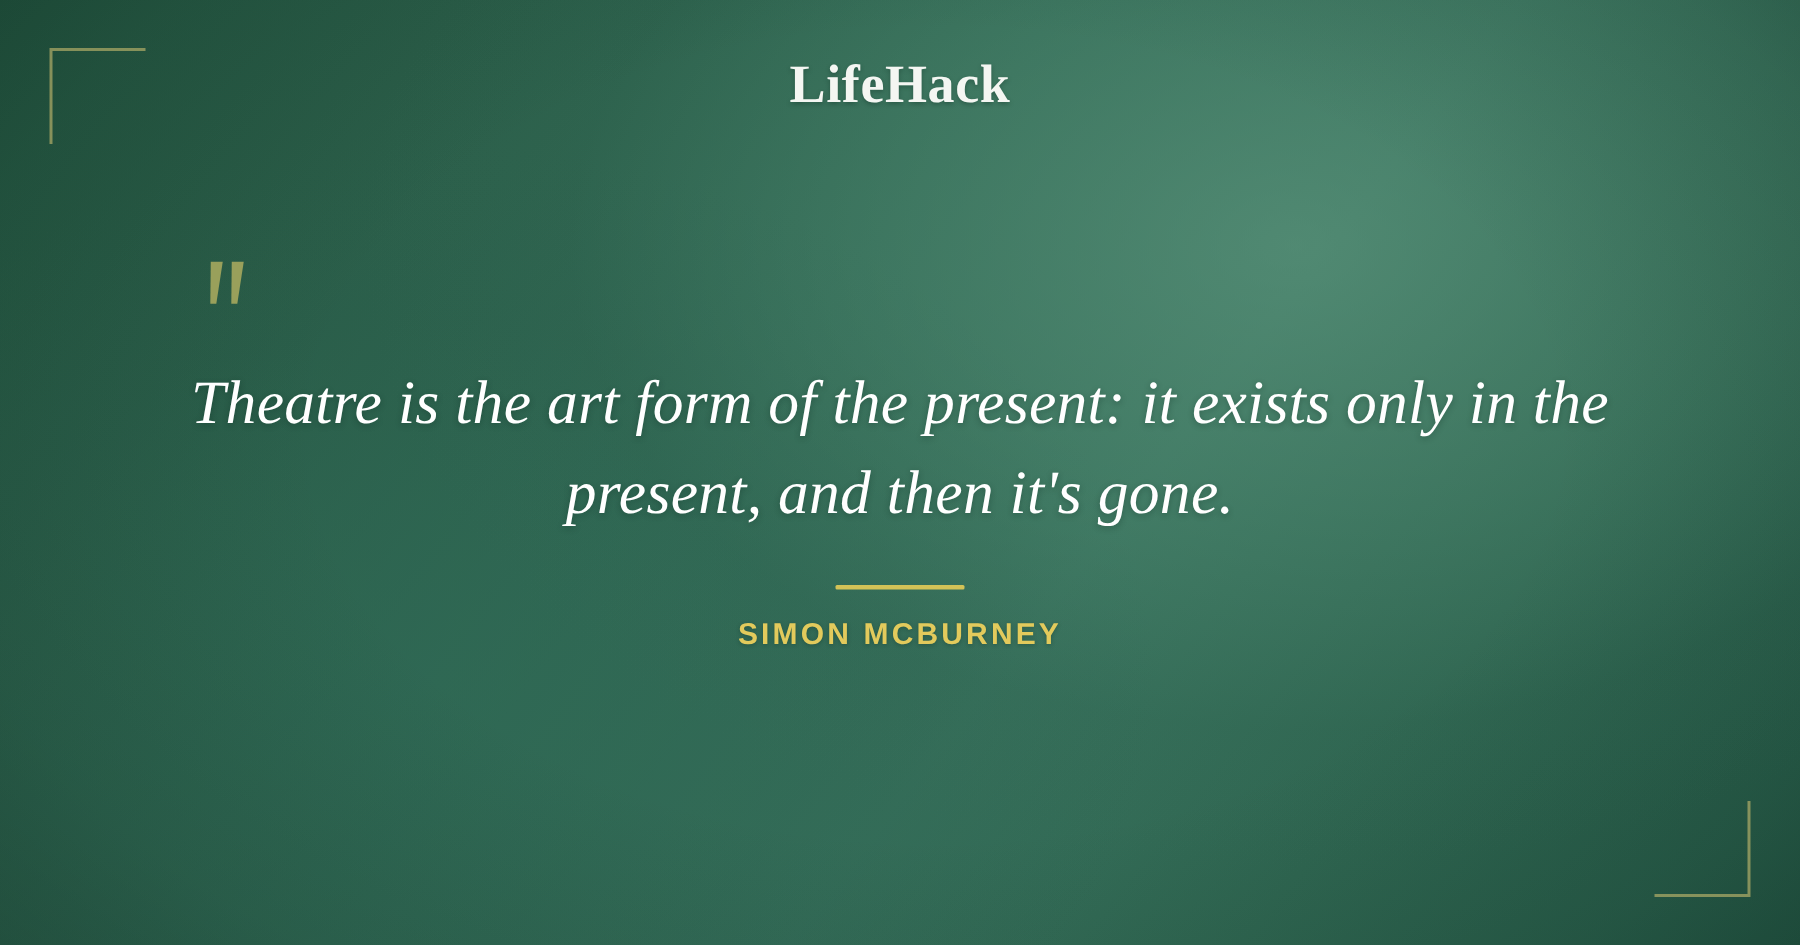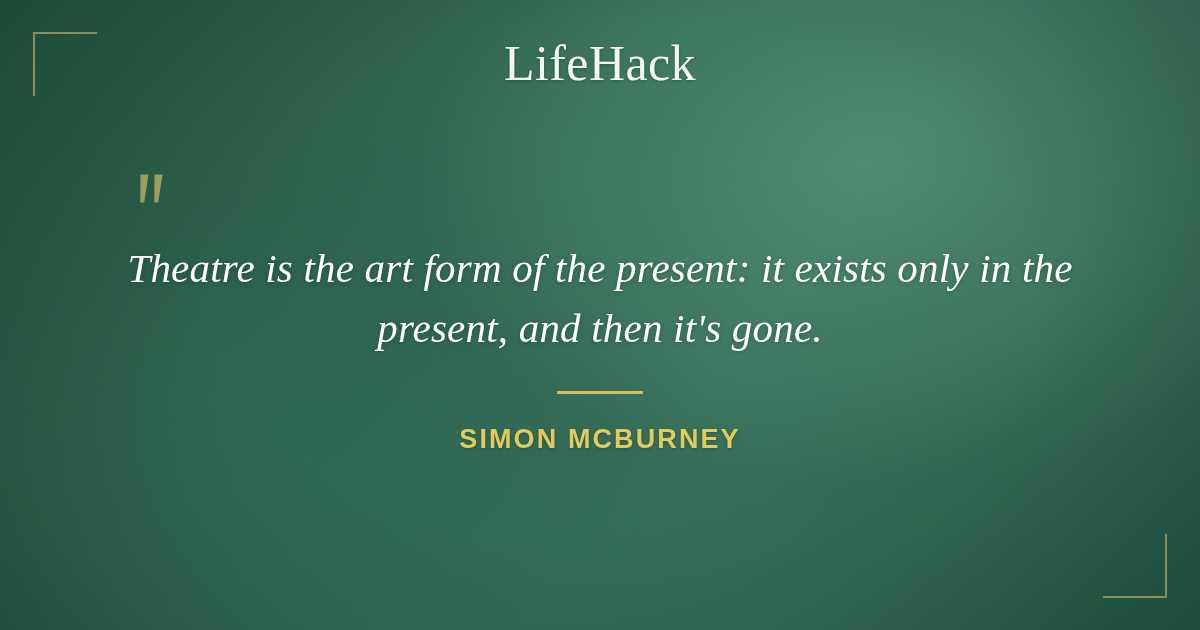--- a/index.html
+++ b/index.html
@@ -55,25 +55,26 @@
   .brand {
     position: absolute;
     top: 38px;
     left: 0;
     right: 0;
     text-align: center;
   }
   .brand-text {
     display: inline-block;
     font-family: "Liberation Serif", "DejaVu Serif", serif;
-    font-size: 50px;
+    font-size: 36px;
     line-height: 1;
     letter-spacing: 0.4px;
     color: #f4f6f2;
     text-shadow: 0 1px 3px rgba(12,40,28,0.35);
+    font-weight: bold;
   }
 
   
   .quote-mark {
     position: absolute;
     left: 134px;
     top: 172px;
     width: 44px;
     height: 44px;
   }
@@ -118,27 +119,26 @@
   .author-wrap {
     position: absolute;
     left: 0;
     right: 0;
     top: 412px;
     text-align: center;
   }
   .author {
     display: inline-block;
     font-family: "Liberation Sans", "DejaVu Sans", sans-serif;
-    font-size: 27px;
+    font-size: 20px;
     font-weight: 700;
     letter-spacing: 2.1px;
     color: #e2ca5c;
     text-transform: uppercase;
     text-shadow: 0 1px 3px rgba(10,38,26,0.30);
-    margin-top: 12px;
   }
 </style>
 </head>
 <body>
 
 <div class="card">
 
   <div class="vignette"></div>
 
   <div class="corner corner-tl"></div>

